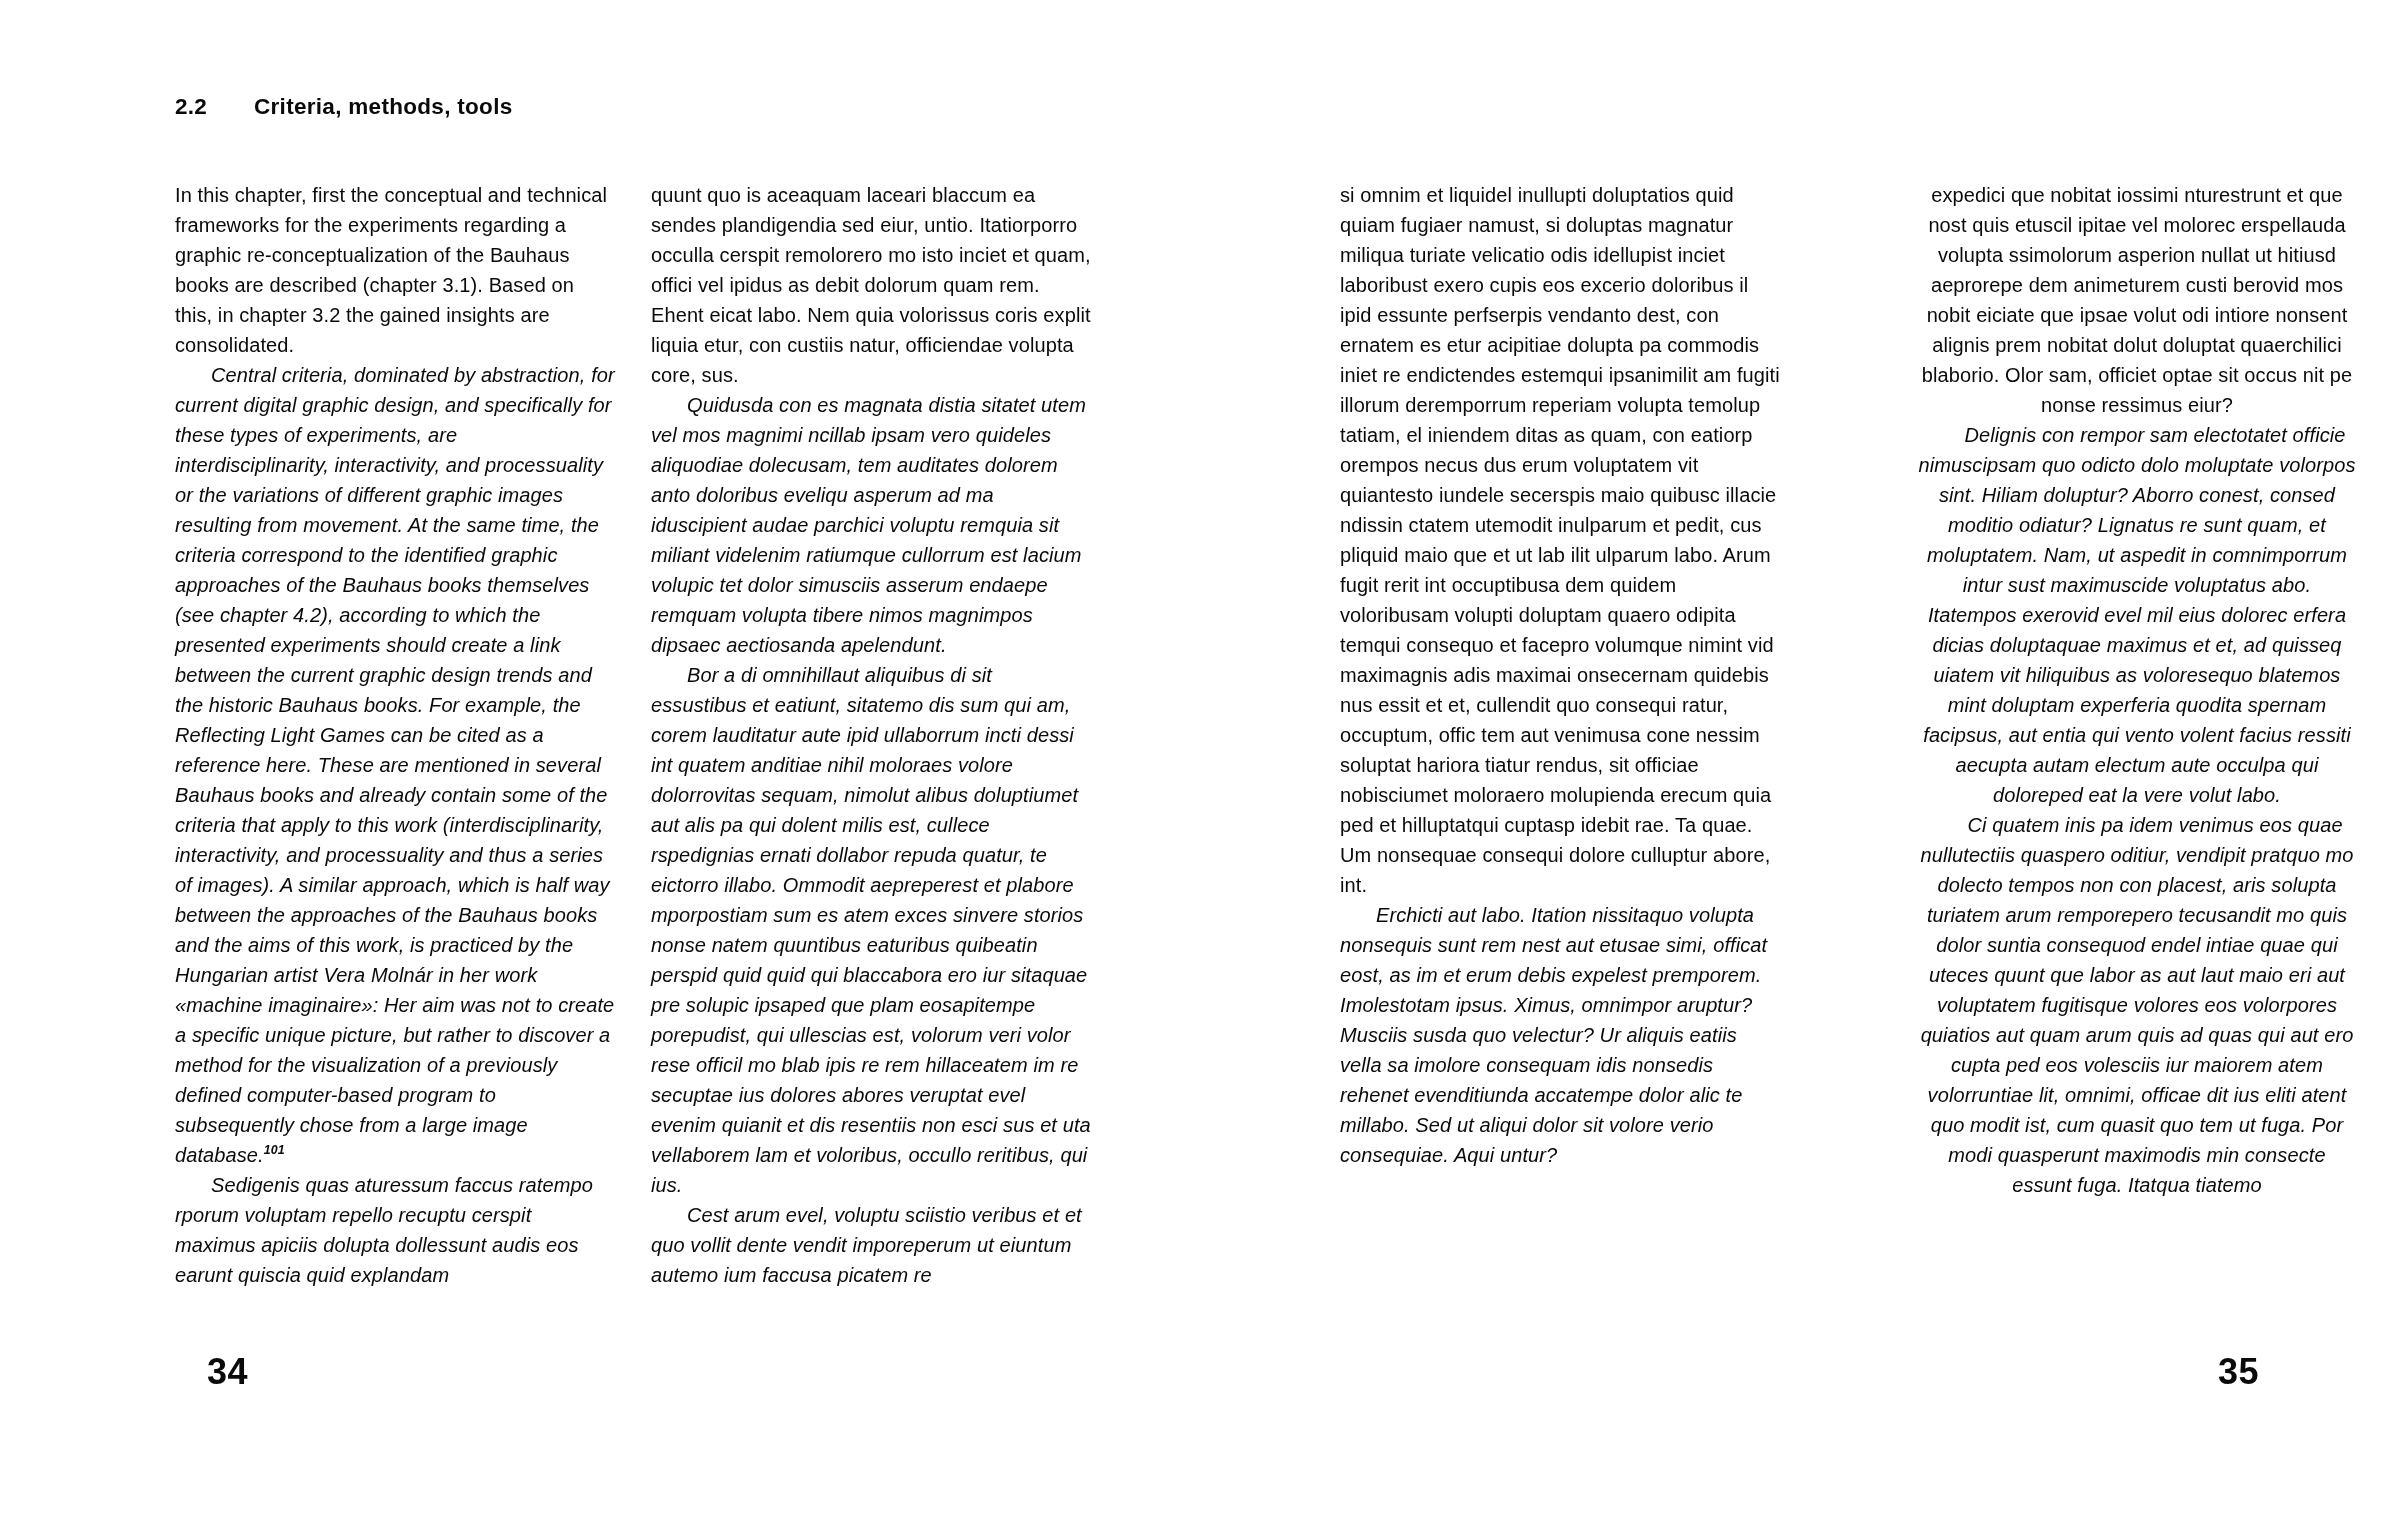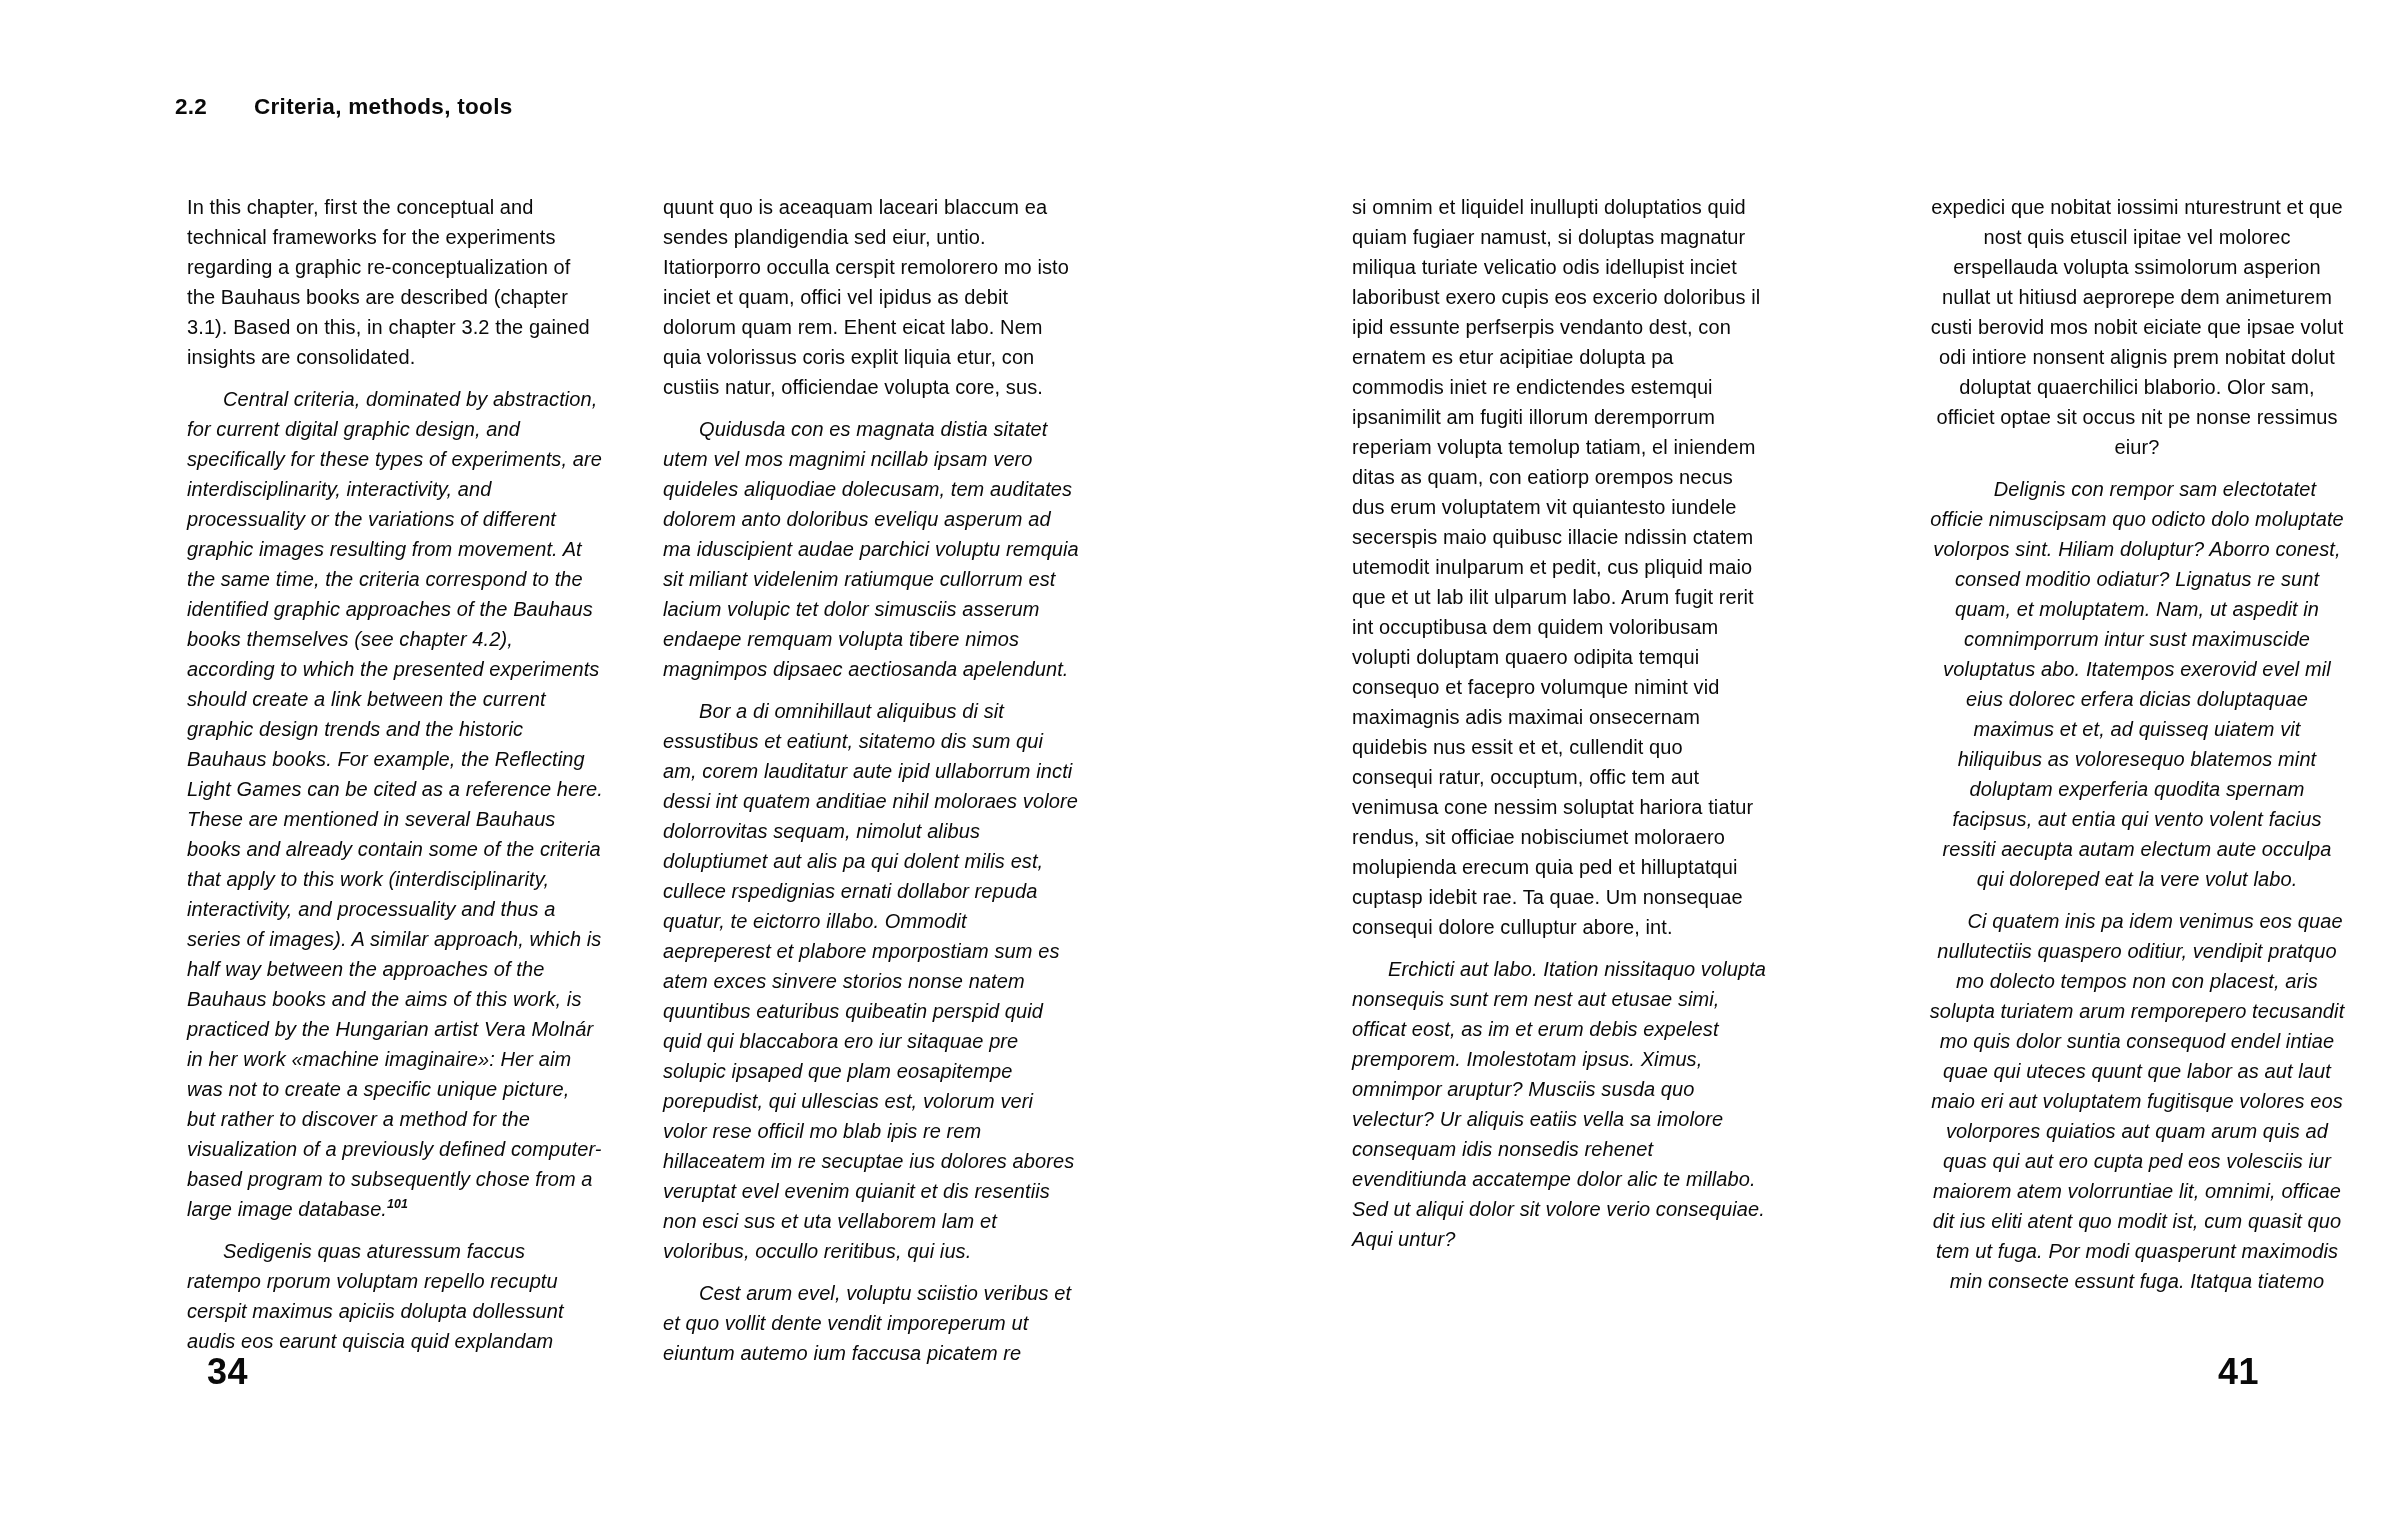--- a/index.html
+++ b/index.html
@@ -35,21 +35,21 @@
     font-size: 20px;
     line-height: 30px;
     text-align: left;
     letter-spacing: 0.1px;
   }
   .col-0 { left: 175px; }
   .col-1 { left: 651px; }
   .col-2 { left: 1340px; }
   .col-3 { left: 1917px; text-align: center; }
 
-  .col p { margin: 12px; }
+  .col p { margin: 0; }
   .col p.indent { text-indent: 36px; font-style: italic; }
 
   sup.fn {
     font-size: 0.62em;
     font-weight: bold;
     vertical-align: super;
     line-height: 0;
   }
 
   .pagenum {
@@ -88,16 +88,16 @@
         <p class="indent">Erchicti aut labo. Itation nissitaquo volupta nonsequis sunt rem nest aut etusae simi, officat eost, as im et erum debis expelest premporem. Imolestotam ipsus. Ximus, omnimpor aruptur? Musciis susda quo velectur? Ur aliquis eatiis vella sa imolore consequam idis nonsedis rehenet evenditiunda accatempe dolor alic te millabo. Sed ut aliqui dolor sit volore verio consequiae. Aqui untur?</p>
       </div>
       <div class="col col-3">
         <p>expedici que nobitat iossimi nturestrunt et que nost quis etuscil ipitae vel molorec erspellauda volupta ssimolorum asperion nullat ut hitiusd aeprorepe dem animeturem custi berovid mos nobit eiciate que ipsae volut odi intiore nonsent alignis prem nobitat dolut doluptat quaerchilici blaborio. Olor sam, officiet optae sit occus nit pe nonse ressimus eiur?</p>
         <p class="indent">Delignis con rempor sam electotatet officie nimuscipsam quo odicto dolo moluptate volorpos sint. Hiliam doluptur? Aborro conest, consed moditio odiatur? Lignatus re sunt quam, et moluptatem. Nam, ut aspedit in comnimporrum intur sust maximuscide voluptatus abo. Itatempos exerovid evel mil eius dolorec erfera dicias doluptaquae maximus et et, ad quisseq uiatem vit hiliquibus as voloresequo blatemos mint doluptam experferia quodita spernam facipsus, aut entia qui vento volent facius ressiti aecupta autam electum aute occulpa qui doloreped eat la vere volut labo.</p>
         <p class="indent">Ci quatem inis pa idem venimus eos quae nullutectiis quaspero oditiur, vendipit pratquo mo dolecto tempos non con placest, aris solupta turiatem arum remporepero tecusandit mo quis dolor suntia consequod endel intiae quae qui uteces quunt que labor as aut laut maio eri aut voluptatem fugitisque volores eos volorpores quiatios aut quam arum quis ad quas qui aut ero cupta ped eos volesciis iur maiorem atem volorruntiae lit, omnimi, officae dit ius eliti atent quo modit ist, cum quasit quo tem ut fuga. Por modi quasperunt maximodis min consecte essunt fuga. Itatqua tiatemo</p>
       </div>
     </main>
 
   <div class="pagenum left">34</div>
-  <div class="pagenum right">41</div>
+  <div class="pagenum right">35</div>
 
 </div>
 
 
 </body></html>

